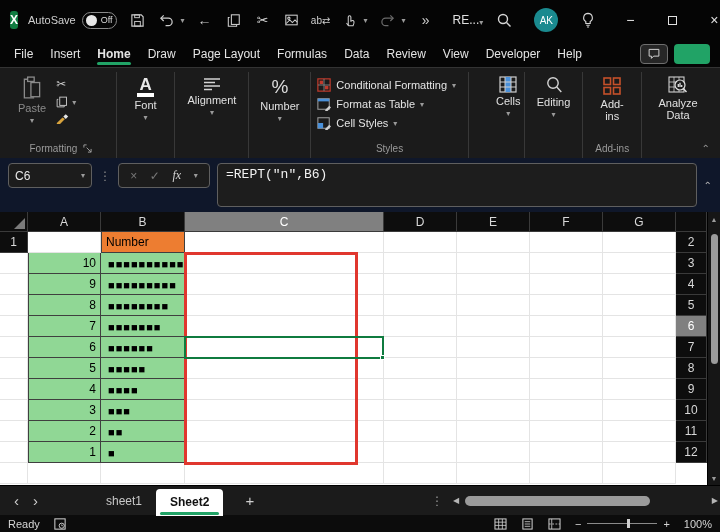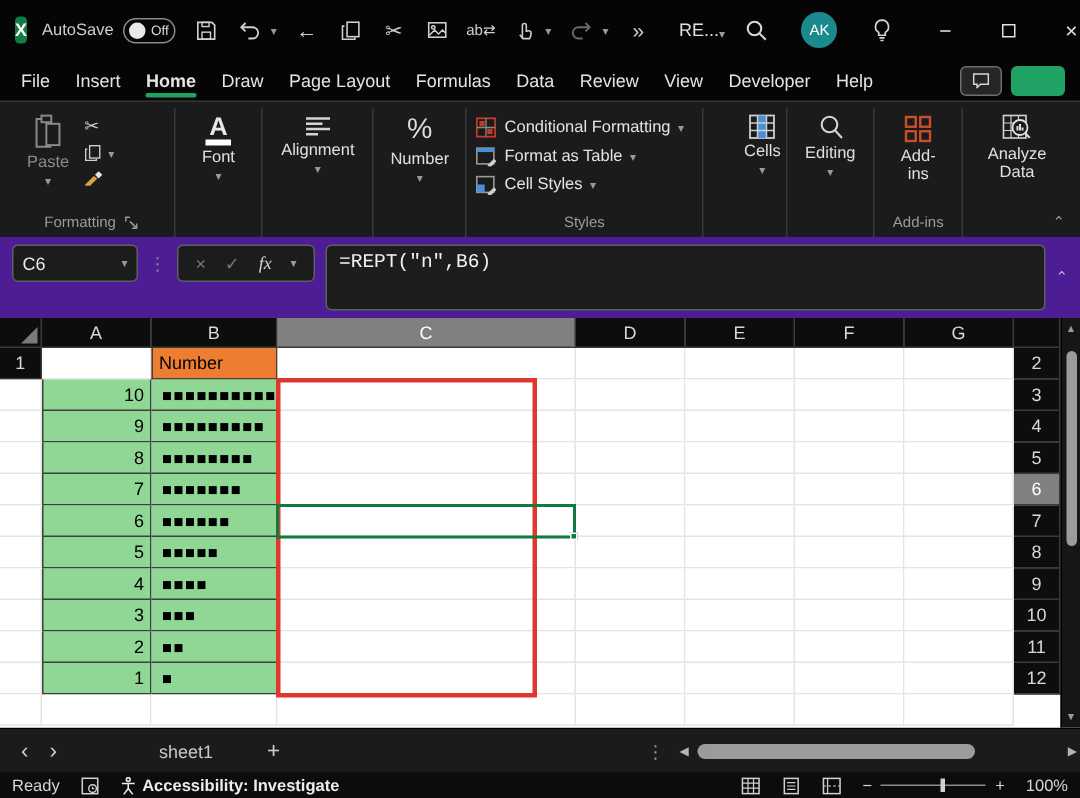--- a/index.html
+++ b/index.html
@@ -46,21 +46,21 @@
   .smallcol { display:flex; flex-direction:column; gap:5px; padding-top:5px; margin-left:4px; }
   .smallcol .srow { display:flex; align-items:center; gap:2px; }
   .styles-rows { display:flex; flex-direction:column; gap:5px; padding-top:6px; }
   .styles-rows .srow { display:flex; align-items:center; gap:5px; font-size:11px; color:#e4e4e4; white-space:nowrap; }
   .collapse-chev { position:absolute; right:10px; bottom:4px; color:#9a9a9a; font-size:10px; }
   .fonticon { font-size:17px; color:#e8e8e8; font-weight:bold; line-height:17px; border-bottom:4px solid #fff; padding:0 2px; }
   .pct { font-size:19px; color:#dcdcdc; }
   .ico { display:inline-flex; align-items:center; justify-content:center; }
 
   
-  .fbar { height:54px; background:#4c1d95; display:flex; align-items:flex-start; padding:5px 8px 5px 8px; gap:7px; flex-shrink:0; }
+  .fbar { height:54px; background:#0f172a; display:flex; align-items:flex-start; padding:5px 8px 5px 8px; gap:7px; flex-shrink:0; }
   .namebox { width:84px; height:25px; background:#1c1c1c; border:1px solid #5f5f5f; border-radius:4px; color:#e8e8e8; font-size:12px; display:flex; align-items:center; padding:0 6px; }
   .namebox .nbv { flex:1; }
   .vdots { color:#8a8a8a; font-size:12px; align-self:center; margin-top:-18px; }
   .fxbox { width:92px; height:25px; background:#1c1c1c; border:1px solid #5f5f5f; border-radius:4px; display:flex; align-items:center; justify-content:space-around; padding:0 5px; }
   .fxbox .dim { color:#777; font-size:12px; }
   .fxbox .fx { color:#d6d6d6; font-style:italic; font-size:12px; font-family:"Liberation Serif", serif; }
   .formulabox { flex:1; height:44px; background:#1d1d1d; border:1px solid #5f5f5f; border-radius:4px; color:#f2f2f2; font-family:"Liberation Mono", monospace; font-size:13px; padding:3px 8px; }
   .fbar .caret { color:#bbb; font-size:10px; align-self:center; }
 
   
@@ -568,49 +568,41 @@
       <span class="arr">▲</span>
       <span class="thumb"></span>
       <span class="arr dn">▼</span>
     </div>
   </div>
 
   <div class="tabbar">
     <span class="nav">‹</span>
     <span class="nav">›</span>
     <span class="stab" style="margin-left:40px;">sheet1</span>
+    <span class="stab active">Sheet2</span>
     <span class="addsheet">+</span>
     <span class="tab-dots">⋮</span>
     <div class="hscroll">
       <span class="harr">◀</span>
       <span class="track">
           <span class="hthumb"></span>
         </span>
       <span class="harr">▶</span>
     </div>
   </div>
 
   <div class="statusbar">
     <span>Ready</span>
     <span class="ico">
       <svg width="12" height="12" viewBox="0 0 14 14">
           <rect x="1" y="1" width="12" height="12" fill="none" stroke="#cfcfcf" stroke-width="1.2"></rect>
           <circle cx="9" cy="9" r="3" fill="none" stroke="#cfcfcf" stroke-width="1.1"></circle>
           <path d="M9 7.5V9h1.3" stroke="#cfcfcf" stroke-width="1"></path>
         </svg>
     </span>
-    <span class="acc">
-      <span class="ico">
-        <svg width="11" height="12" viewBox="0 0 12 14" fill="none" stroke="#ececec" stroke-width="1.2">
-            <circle cx="6" cy="2" r="1.5"></circle>
-            <path d="M1 5h10M6 5v4M6 9l-3.5 4.5M6 9l3.5 4.5"></path>
-          </svg>
-      </span>
-      <span>Accessibility: Investigate</span>
-    </span>
     <div class="sb-right">
       <span class="viewic">
         <svg width="13" height="12" viewBox="0 0 14 13">
             <rect x="1" y="1" width="12" height="11" fill="none" stroke="#cfcfcf" stroke-width="1.1"></rect>
             <path d="M1 4.5h12M1 8h12M5 1v11M9 1v11" stroke="#cfcfcf" stroke-width="0.9"></path>
           </svg>
       </span>
       <span class="viewic">
         <svg width="13" height="12" viewBox="0 0 14 13">
             <rect x="2" y="1" width="10" height="11" fill="none" stroke="#cfcfcf" stroke-width="1.1"></rect>

